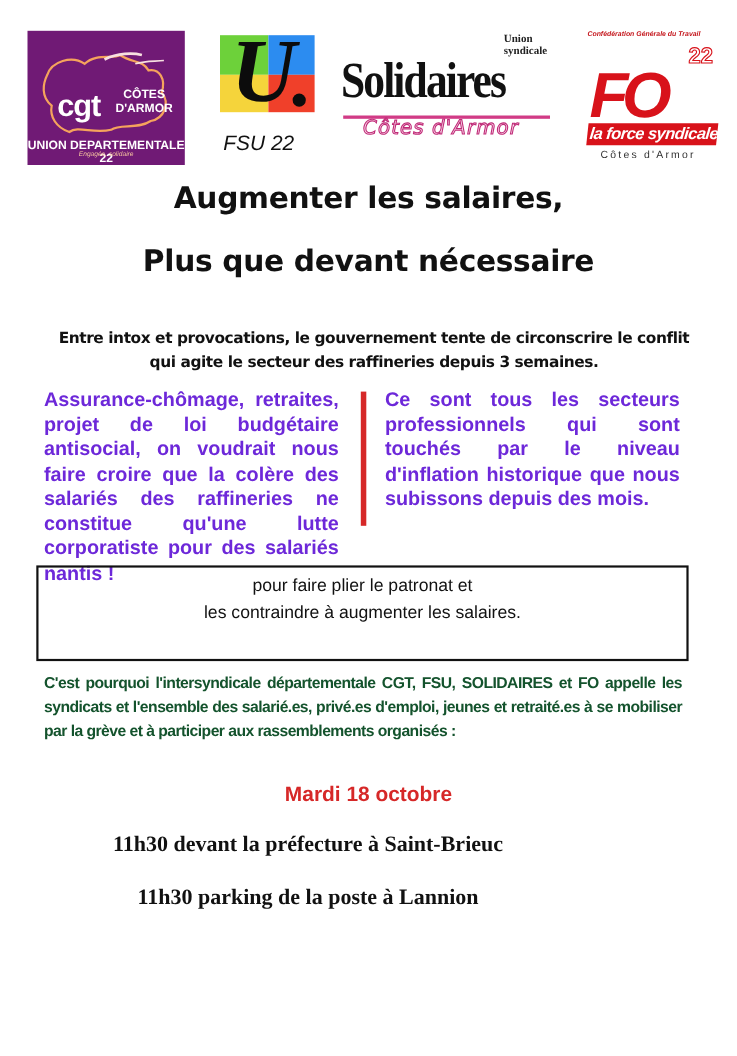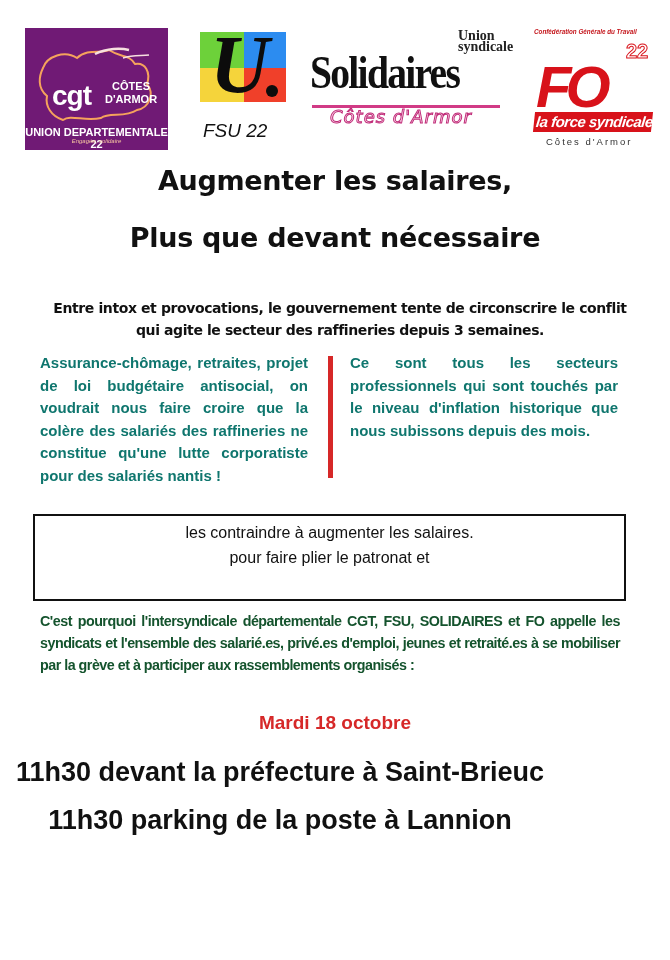--- a/index.html
+++ b/index.html
@@ -19,52 +19,52 @@
     
     .fsu { left: 200px; top: 32px; width: 90px; height: 110px; }
     .fsu .blocks { position: absolute; left: 0; top: 0; width: 86px; height: 70px; }
     .fsu .b { position: absolute; }
     .fsu .u { position: absolute; left: 10px; top: -14px; font-family: "Liberation Serif", serif; font-style: italic; font-weight: bold; font-size: 82px; color: #0c0c0c; }
     .fsu .dot { position: absolute; left: 66px; top: 53px; width: 12px; height: 12px; border-radius: 50%; background: #0c0c0c; }
     .fsu .fsu-label { position: absolute; left: 3px; top: 88px; font-family: "Liberation Sans", sans-serif; font-style: italic; font-size: 19px; color: #111; }
 
     
     .sol { left: 310px; top: 30px; width: 195px; height: 95px; }
-    .sol .union { position: absolute; left: 148px; top: 0; font-family: "Liberation Serif", serif; font-weight: bold; font-size: 14px; line-height: 11px; color: #222; }
+    .sol .union { position: absolute; left: 148px; top: 0; font-family: "Liberation Serif", serif; font-weight: bold; font-size: 10px; line-height: 11px; color: #222; }
     .sol .word { position: absolute; left: 0; top: 16px; font-family: "Liberation Serif", serif; font-weight: bold; font-size: 46px; letter-spacing: -2px; color: #111; transform: scaleX(0.86); transform-origin: left; }
     .sol .bar { position: absolute; left: 2px; top: 75px; width: 188px; height: 3px; background: #d13b86; }
     .sol .cotes { position: absolute; left: 20px; top: 76px; font-family: "DejaVu Sans", sans-serif; font-style: italic; font-size: 18px; color: #fde4f1; -webkit-text-stroke: 1px #c02b78; letter-spacing: 1px; }
 
     
     .fo { left: 532px; top: 28px; width: 120px; height: 130px; }
     .fo .conf { position: absolute; left: 2px; top: 0; font-family: "Liberation Sans", sans-serif; font-style: italic; font-weight: bold; font-size: 6.3px; color: #c4151b; white-space: nowrap; }
     .fo .letters { position: absolute; left: 4px; top: 20px; font-family: "Liberation Sans", sans-serif; font-style: italic; font-weight: bold; font-size: 58px; letter-spacing: -6px; color: #d8121a; line-height: 78px; }
     .fo .num { position: absolute; left: 94px; top: 12px; font-family: "Liberation Sans", sans-serif; font-weight: bold; font-size: 20px; color: #fff; -webkit-text-stroke: 1px #d8121a; }
     .fo .force { position: absolute; left: 2px; top: 84px; width: 118px; height: 20px; background: #d8121a; color: #fff; font-family: "Liberation Sans", sans-serif; font-style: italic; font-weight: bold; font-size: 15px; line-height: 20px; letter-spacing: -0.5px; white-space: nowrap; padding-left: 2px; transform: skewX(-6deg); }
     .fo .cotes { position: absolute; left: 14px; top: 108px; font-family: "Liberation Sans", sans-serif; font-size: 9.5px; letter-spacing: 2px; color: #333; white-space: nowrap; }
 
     
     .title { position: absolute; left: 0; width: 670px; text-align: center; font-family: "DejaVu Sans", sans-serif; font-weight: bold; font-size: 27px; color: #111; letter-spacing: -0.3px; }
     .title.t1 { top: 165px; }
     .title.t2 { top: 222px; }
 
     .lead { position: absolute; left: 40px; width: 600px; top: 297px; text-align: center; font-family: "DejaVu Sans", sans-serif; font-weight: bold; font-size: 14px; line-height: 22px; letter-spacing: -0.4px; color: #111; }
 
-    .col { position: absolute; top: 352px; font-family: "Liberation Sans", sans-serif; font-weight: bold; font-size: 15px; line-height: 22.5px; color: #0f766e; text-align: justify; }
+    .col { position: absolute; top: 352px; font-family: "Liberation Sans", sans-serif; font-weight: bold; font-size: 18px; line-height: 22.5px; color: #6d28d9; text-align: justify; }
     .col.left { left: 40px; width: 268px; }
     .col.right { left: 350px; width: 268px; }
     .red-bar { position: absolute; left: 328px; top: 356px; width: 5px; height: 122px; background: #d62828; }
 
     .box { position: absolute; left: 33px; top: 514px; width: 593px; height: 87px; border: 2px solid #111; text-align: center; font-family: "Liberation Sans", sans-serif; font-size: 16px; line-height: 25px; color: #111; padding-top: 4px; }
     .box p { margin: 0; }
 
     .call { position: absolute; left: 40px; width: 580px; top: 610px; font-family: Liberation Sans, sans-serif; font-weight: bold; font-size: 14.3px; line-height: 22px; letter-spacing: -0.5px; color: #14532d; text-align: justify; }
 
     .date { position: absolute; left: 0; width: 670px; top: 712px; text-align: center; font-family: "Liberation Sans", sans-serif; font-weight: bold; font-size: 19px; color: #d62828; }
-    .place { position: absolute; left: 0; width: 560px; text-align: center; font-family: Liberation Sans, sans-serif; font-weight: bold; font-size: 27px; color: #111; }
+    .place { position: absolute; left: 0; width: 560px; text-align: center; font-family: Liberation Serif, serif; font-weight: bold; font-size: 20px; color: #111; }
     .place.p1 { top: 757px; }
     .place.p2 { top: 805px; }
   </style>
 </head>
 <body>
 
 <div class="logo cgt">
   <svg width="143" height="122">
     <path d="M18 40 C 22 28, 40 22, 52 30 C 62 20, 78 26, 84 22 C 96 30, 104 26, 110 36 C 120 34, 126 44, 122 56 C 130 66, 124 80, 112 82 C 100 90, 84 84, 76 90 C 60 94, 46 86, 38 92 C 26 88, 20 78, 22 68 C 12 60, 14 48, 18 40 Z" fill="none" stroke="#f5a35c" stroke-width="2"></path>
     <path d="M70 26 C 82 20, 96 20, 104 22" fill="none" stroke="#f7e0e0" stroke-width="2.5"></path>
@@ -112,21 +112,21 @@
 <h1 class="title t1">Augmenter les salaires,</h1>
 <h1 class="title t2">Plus que devant nécessaire</h1>
 
 <p class="lead">Entre intox et provocations, le gouvernement tente de circonscrire le conflit qui agite le secteur des raffineries depuis 3 semaines.</p>
 
 <p class="col left">Assurance-chômage, retraites, projet de loi budgétaire antisocial, on voudrait nous faire croire que la colère des salariés des raffineries ne constitue qu'une lutte corporatiste pour des salariés nantis !</p>
 <div class="red-bar"></div>
 <p class="col right">Ce sont tous les secteurs professionnels qui sont touchés par le niveau d'inflation historique que nous subissons depuis des mois.</p>
 
 <div class="box">
+  <p>pour faire plier le patronat et</p>
   <p>les contraindre à augmenter les salaires.</p>
-  <p>pour faire plier le patronat et</p>
 </div>
 
 <p class="call">C'est pourquoi l'intersyndicale départementale CGT, FSU, SOLIDAIRES et FO appelle les syndicats et l'ensemble des salarié.es, privé.es d'emploi, jeunes et retraité.es à se mobiliser par la grève et à participer aux rassemblements organisés :</p>
 
 <div class="date">Mardi 18 octobre</div>
 <div class="place p1">11h30 devant la préfecture à Saint-Brieuc</div>
 <div class="place p2">11h30 parking de la poste à Lannion</div>
 
 </body></html>

